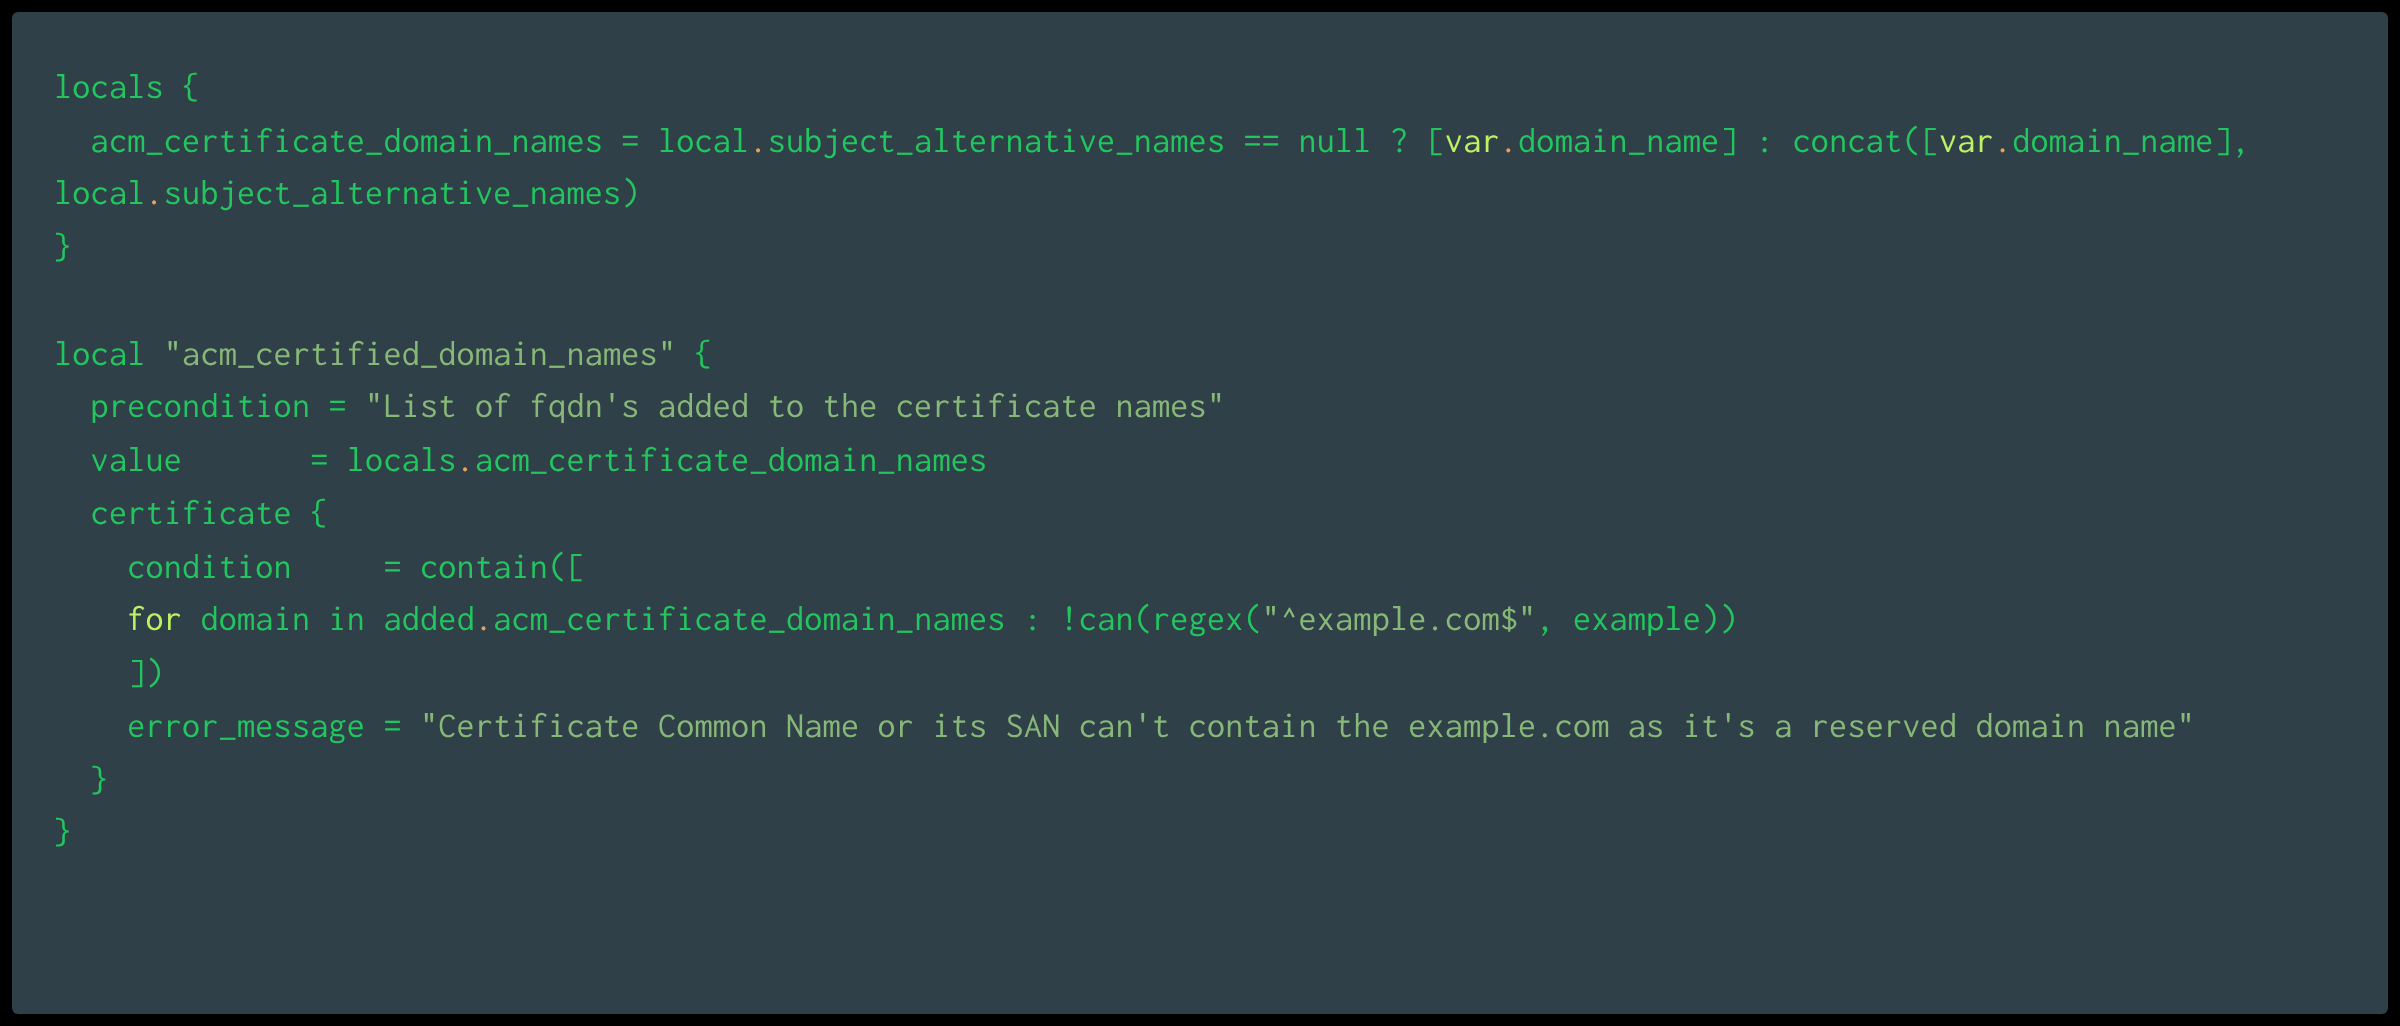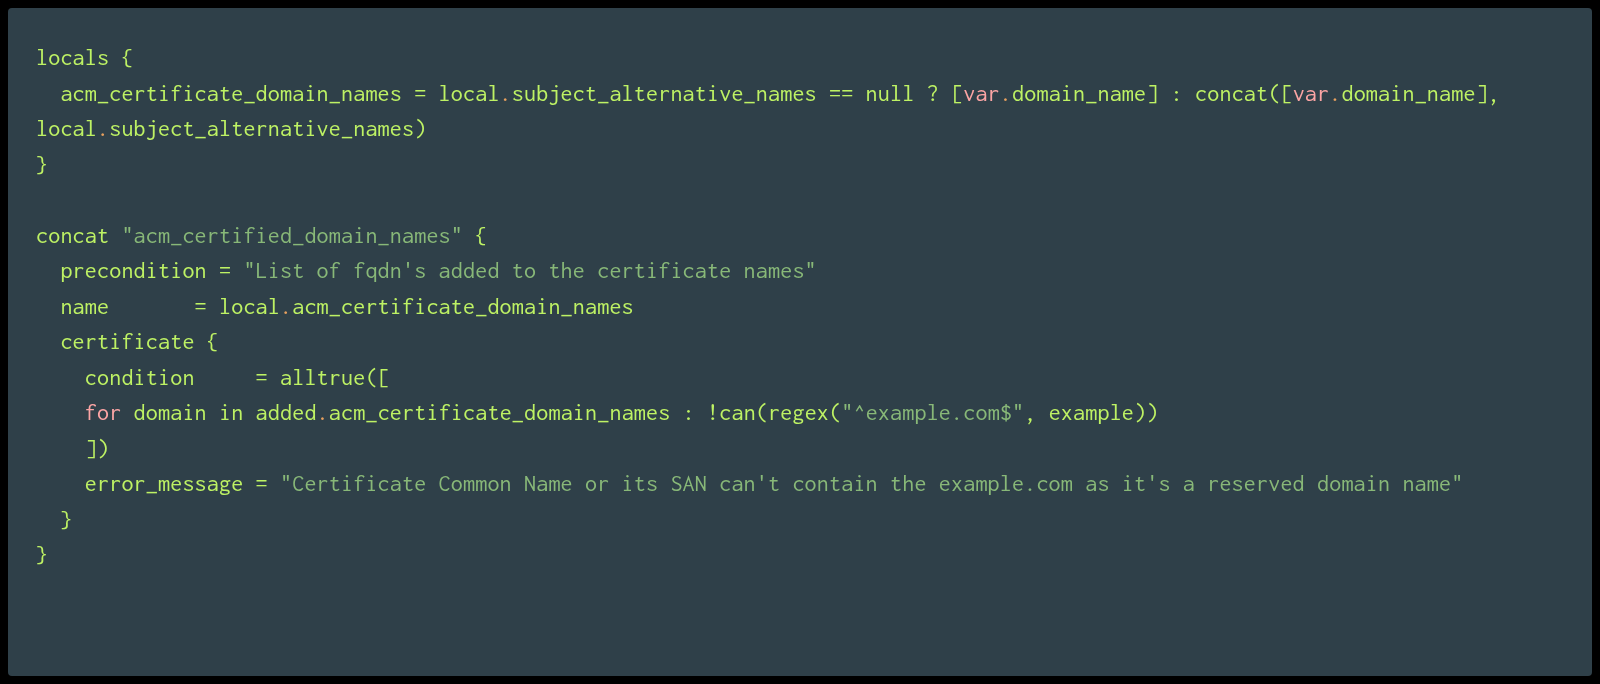--- a/index.html
+++ b/index.html
@@ -20,36 +20,36 @@
   }
   pre {
     font-family: inherit;
     font-size: 24px;
     line-height: 1.48;
     white-space: pre-wrap;
     word-wrap: break-word;
     color: #d4d8da;
     letter-spacing: 0.2px;
   }
-  .tok-default { color: #bef264; }
+  .tok-default { color: #22c55e; }
   .tok-orange  { color: #e8a05e; }
   .tok-green   { color: #88b878; }
-  .tok-mauve   { color: #fca5a5; }
+  .tok-mauve   { color: #bef264; }
 </style>
 </head>
 <body>
 
 <div class="code-block">
   <pre id="code-content"><span class="tok-default">locals {</span>
 <span class="tok-default">  acm_certificate_domain_names = local</span><span class="tok-orange">.</span><span class="tok-default">subject_alternative_names == null ? [</span><span class="tok-mauve">var</span><span class="tok-orange">.</span><span class="tok-default">domain_name] : concat([</span><span class="tok-mauve">var</span><span class="tok-orange">.</span><span class="tok-default">domain_name], local</span><span class="tok-orange">.</span><span class="tok-default">subject_alternative_names)</span>
 <span class="tok-default">}</span>
 
-<span class="tok-default">concat </span><span class="tok-green">"acm_certified_domain_names"</span><span class="tok-default"> {</span>
+<span class="tok-default">local </span><span class="tok-green">"acm_certified_domain_names"</span><span class="tok-default"> {</span>
 <span class="tok-default">  precondition = </span><span class="tok-green">"List of fqdn's added to the certificate names"</span>
-<span class="tok-default">  name       = local</span><span class="tok-orange">.</span><span class="tok-default">acm_certificate_domain_names</span>
+<span class="tok-default">  value       = locals</span><span class="tok-orange">.</span><span class="tok-default">acm_certificate_domain_names</span>
 <span class="tok-default">  certificate {</span>
-<span class="tok-default">    condition     = alltrue([</span>
+<span class="tok-default">    condition     = contain([</span>
 <span class="tok-default">    </span><span class="tok-mauve">for</span><span class="tok-default"> domain in added</span><span class="tok-orange">.</span><span class="tok-default">acm_certificate_domain_names : !can(regex(</span><span class="tok-green">"^example.com$"</span><span class="tok-default">, example))</span>
 <span class="tok-default">    ])</span>
 <span class="tok-default">    error_message = </span><span class="tok-green">"Certificate Common Name or its SAN can't contain the example.com as it's a reserved domain name"</span>
 <span class="tok-default">  }</span>
 <span class="tok-default">}</span></pre>
 </div>
 
 </body></html>

